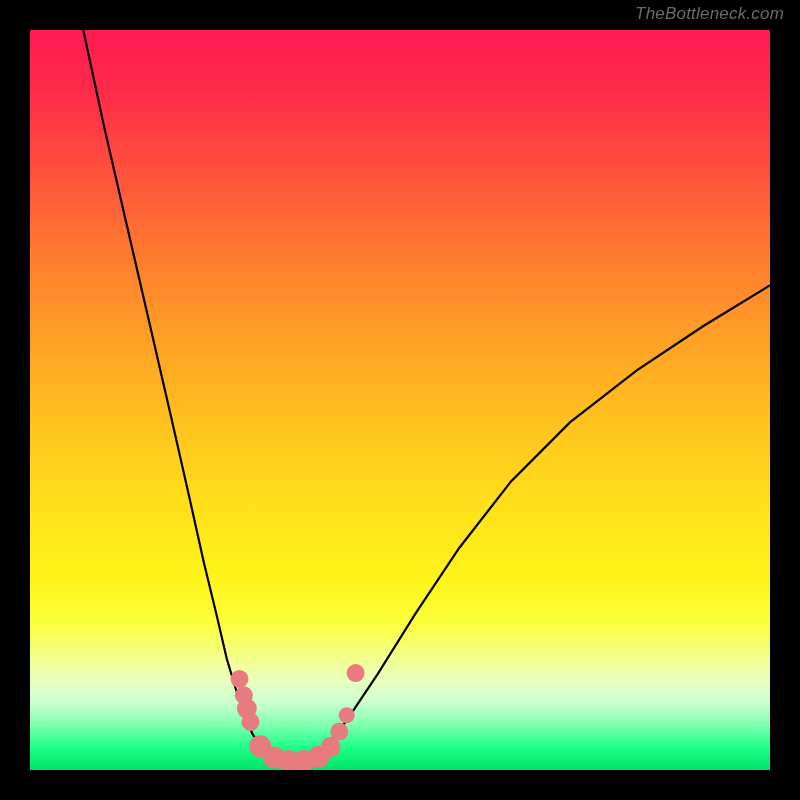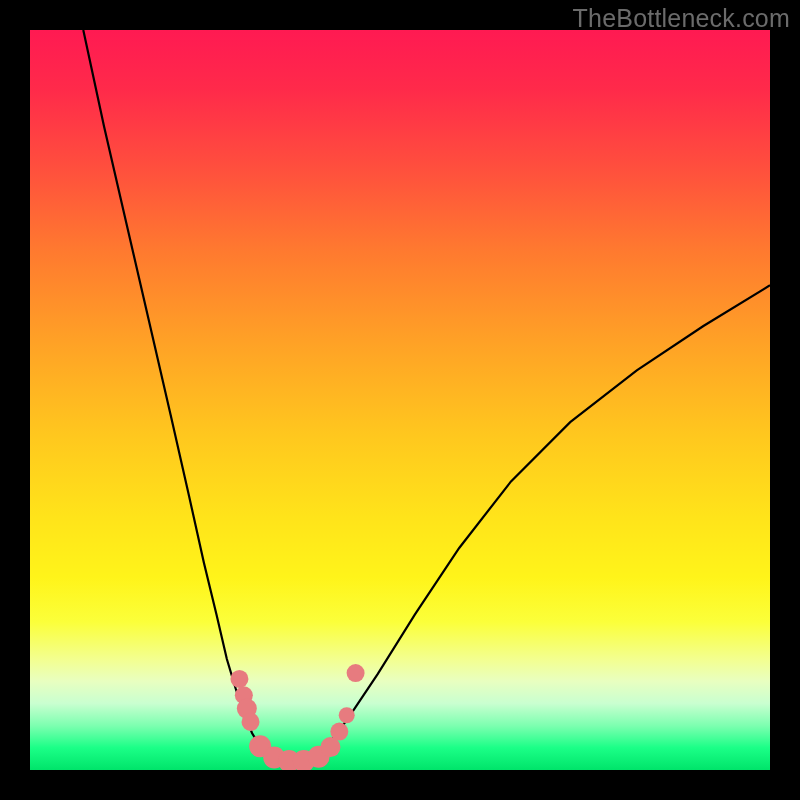--- a/index.html
+++ b/index.html
@@ -40,26 +40,27 @@
       #e8ffc0 88%,
       #c9ffd0 91%,
       #7dffb0 94%,
       #1bff87 97%,
       #00e46a 100%
     );
   }
   .watermark {
     position: absolute;
     top: 4px;
-    right: 10px;
+    right: 16px;
     color: #6b6b6b;
-    font-size: 25px;
+    font-size: 17px;
     font-weight: 500;
     letter-spacing: 0.2px;
     user-select: none;
+    font-style: italic;
   }
   svg.curve {
     position: absolute;
     left: 0;
     top: 0;
     width: 740px;
     height: 740px;
   }
 </style>
 </head>

